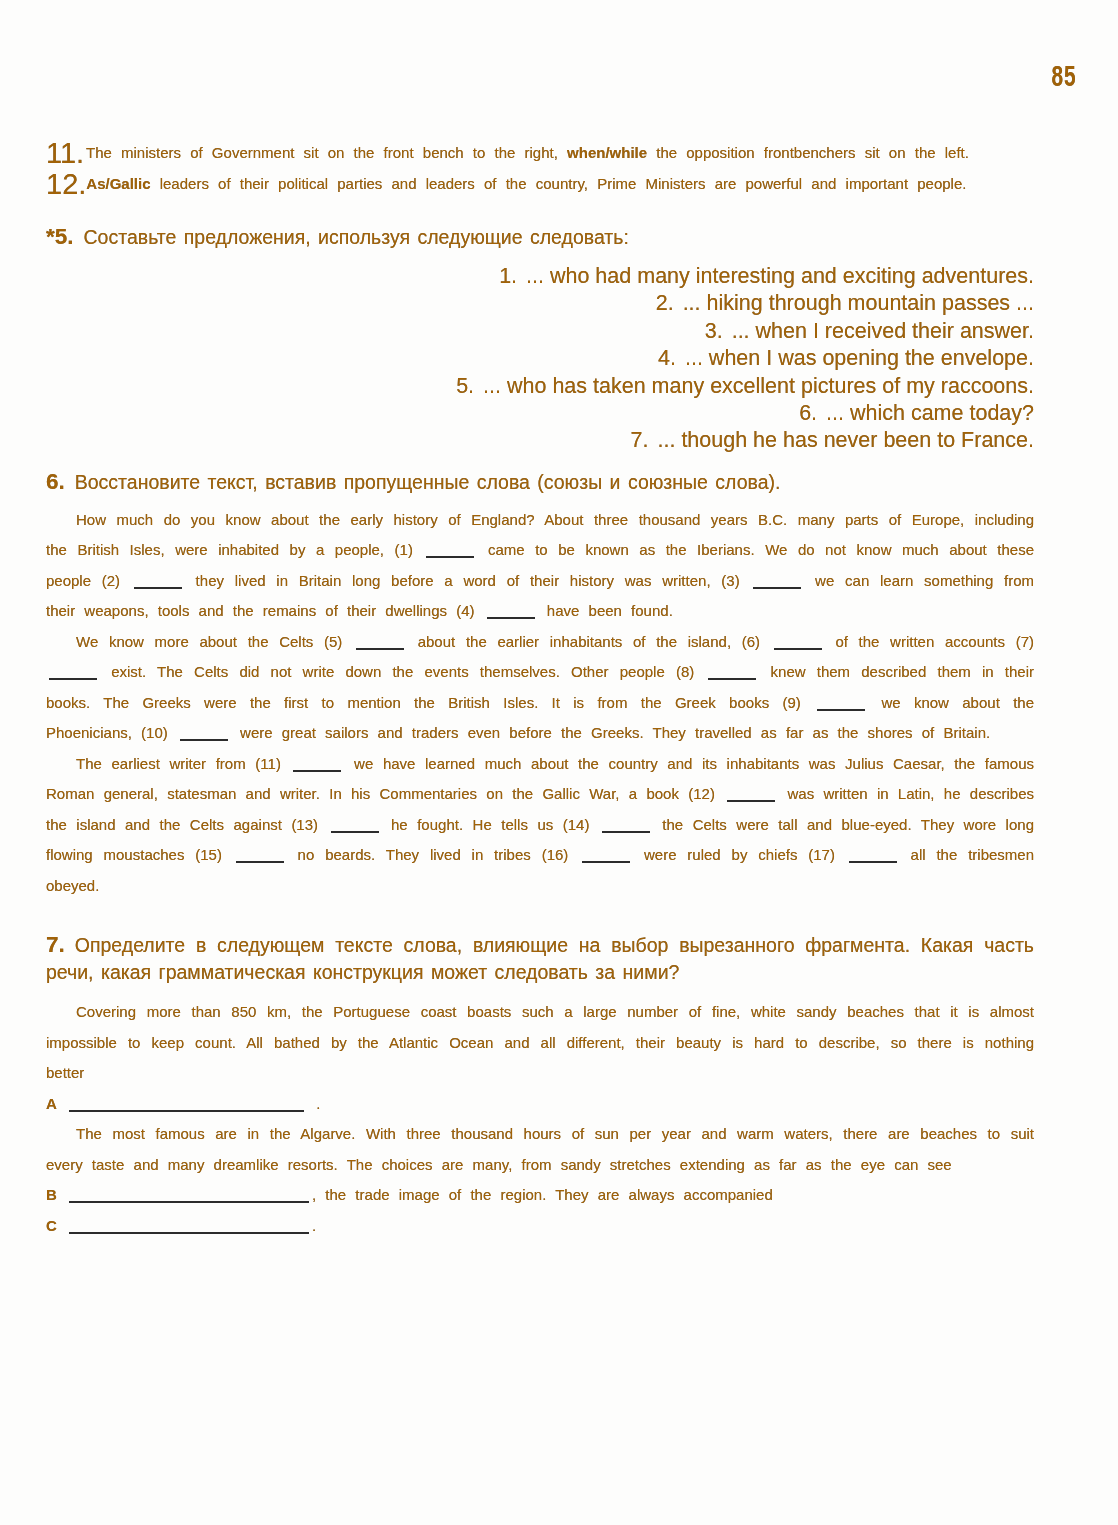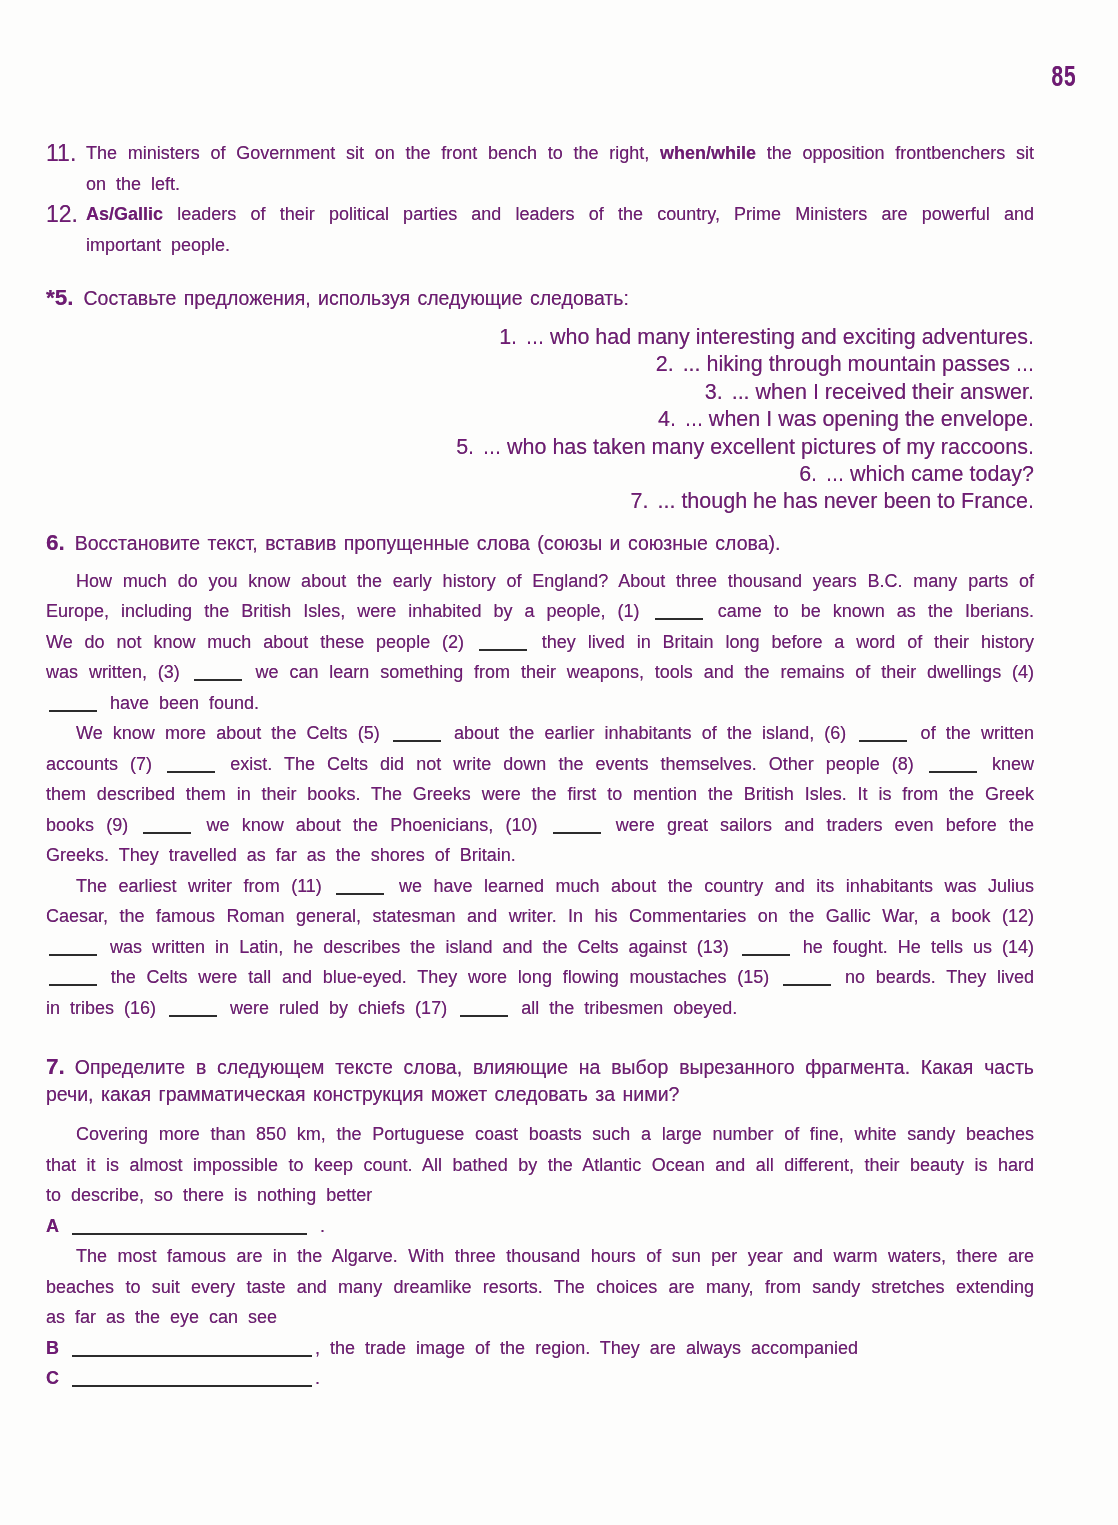--- a/index.html
+++ b/index.html
@@ -2,38 +2,38 @@
 <html><head>
 <meta charset="utf-8">
 <style>
   * { margin:0; padding:0; box-sizing:border-box; }
   html,body { background:#ffffff; }
   .page {
     position:relative;
     width:1118px; height:1525px;
     background:#fdfdfc;
     font-family:"Liberation Sans", sans-serif;
-    color:#701a75;
+    color:#a16207;
     overflow:hidden;
     text-shadow:0 0 .5px rgba(30,30,30,.55);
   }
   .page-number {
     position:absolute; top:60px; right:42px;
     font-size:29px; font-weight:700;
     transform:scaleX(.72); transform-origin:right center;
     letter-spacing:1px;
   }
   .content { position:absolute; left:46px; top:138px; width:988px; }
 
   .numbered-item { display:flex; }
-  .numcol { flex:0 0 40px; font-size:23px; line-height:30.5px; }
+  .numcol { flex:0 0 40px; font-size:29px; line-height:30.5px; }
   .itemtext { flex:1; }
 
   p.body {
-    font-size:18px; line-height:30.5px;
+    font-size:15px; line-height:30.5px;
     text-align:justify; word-spacing:5px;
   }
   .indent { text-indent:30px; }
 
   .bold { font-weight:700; }
   .italic { }
 
   .blank {
     display:inline-block;
     height:6px;

